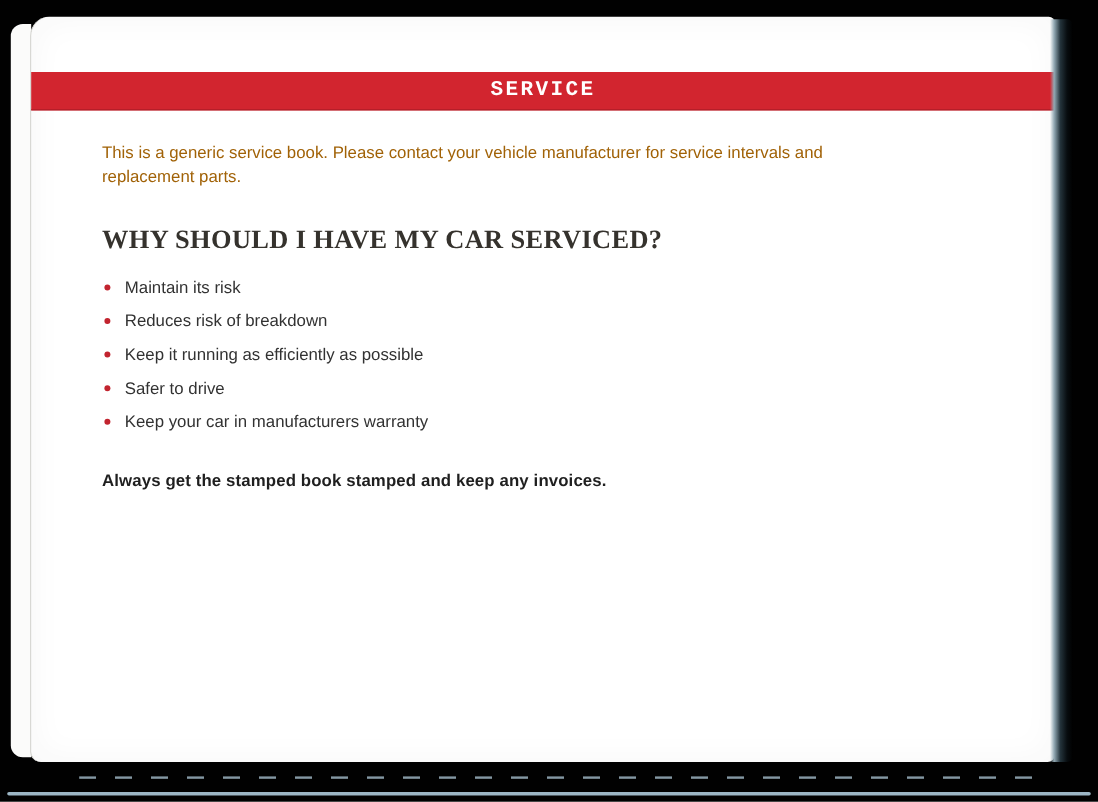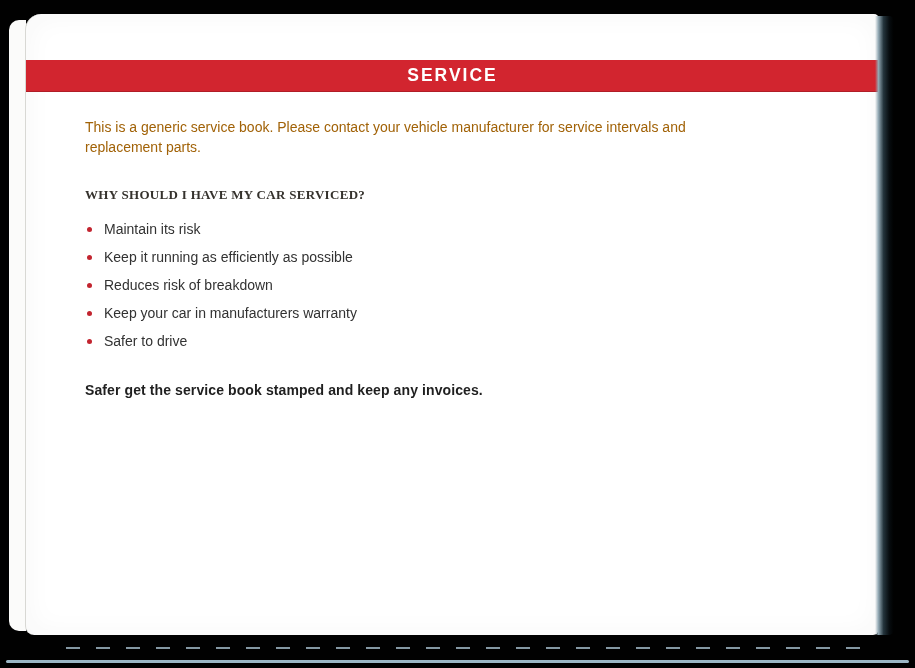--- a/index.html
+++ b/index.html
@@ -36,42 +36,42 @@
   .banner {
     position: absolute; left: 0; top: 46px;
     width: 100%; height: 31px;
     background: var(--banner-red);
     border-bottom: 1px solid #b01d27;
     text-align: center;
   }
   .banner-title {
     display: inline-block;
     line-height: 31px;
-    font-family: Liberation Sans, sans-serif;
+    font-family: Liberation Mono, monospace;
     font-weight: 700;
     font-size: 17.5px;
     letter-spacing: 2px;
     color: #ffffff;
   }
   .content {
     position: absolute; left: 59px; top: 77px;
     width: 740px;
   }
   .intro {
     margin: 26px 0 0 0;
     width: 606px;
     font-size: 14px;
     line-height: 20px;
     color: #a16207;
   }
   .section-heading {
     margin: 30px 0 0 0;
     font-family: "Liberation Serif", serif;
     font-weight: 700;
-    font-size: 13px;
+    font-size: 22px;
     letter-spacing: 0.3px;
     color: #35322d;
   }
   ul.bullets {
     list-style: none;
     margin: 17px 0 0 0;
     padding: 0 0 0 2px;
   }
   ul.bullets li {
     font-size: 14px;
@@ -137,27 +137,27 @@
   </div>
 
   <div class="content">
 
     <p class="intro">This is a generic service book. Please contact your vehicle manufacturer for service intervals and replacement parts.</p>
 
     <h2 class="section-heading">WHY SHOULD I HAVE MY CAR SERVICED?</h2>
 
     <ul class="bullets">
         <li><span class="dot"></span><span>Maintain its risk</span></li>
+        <li><span class="dot"></span><span>Reduces risk of breakdown</span></li>
         <li><span class="dot"></span><span>Keep it running as efficiently as possible</span></li>
-        <li><span class="dot"></span><span>Reduces risk of breakdown</span></li>
+        <li><span class="dot"></span><span>Safer to drive</span></li>
         <li><span class="dot"></span><span>Keep your car in manufacturers warranty</span></li>
-        <li><span class="dot"></span><span>Safer to drive</span></li>
       </ul>
 
-    <p class="note">Safer get the service book stamped and keep any invoices.</p>
+    <p class="note">Always get the stamped book stamped and keep any invoices.</p>
 
   </div>
 
   <div class="page-bottom-edge"></div>
 </div>
 
 <div class="page-edge-right"></div>
 <div class="bottom-scan-line"></div>
 
 </body></html>

